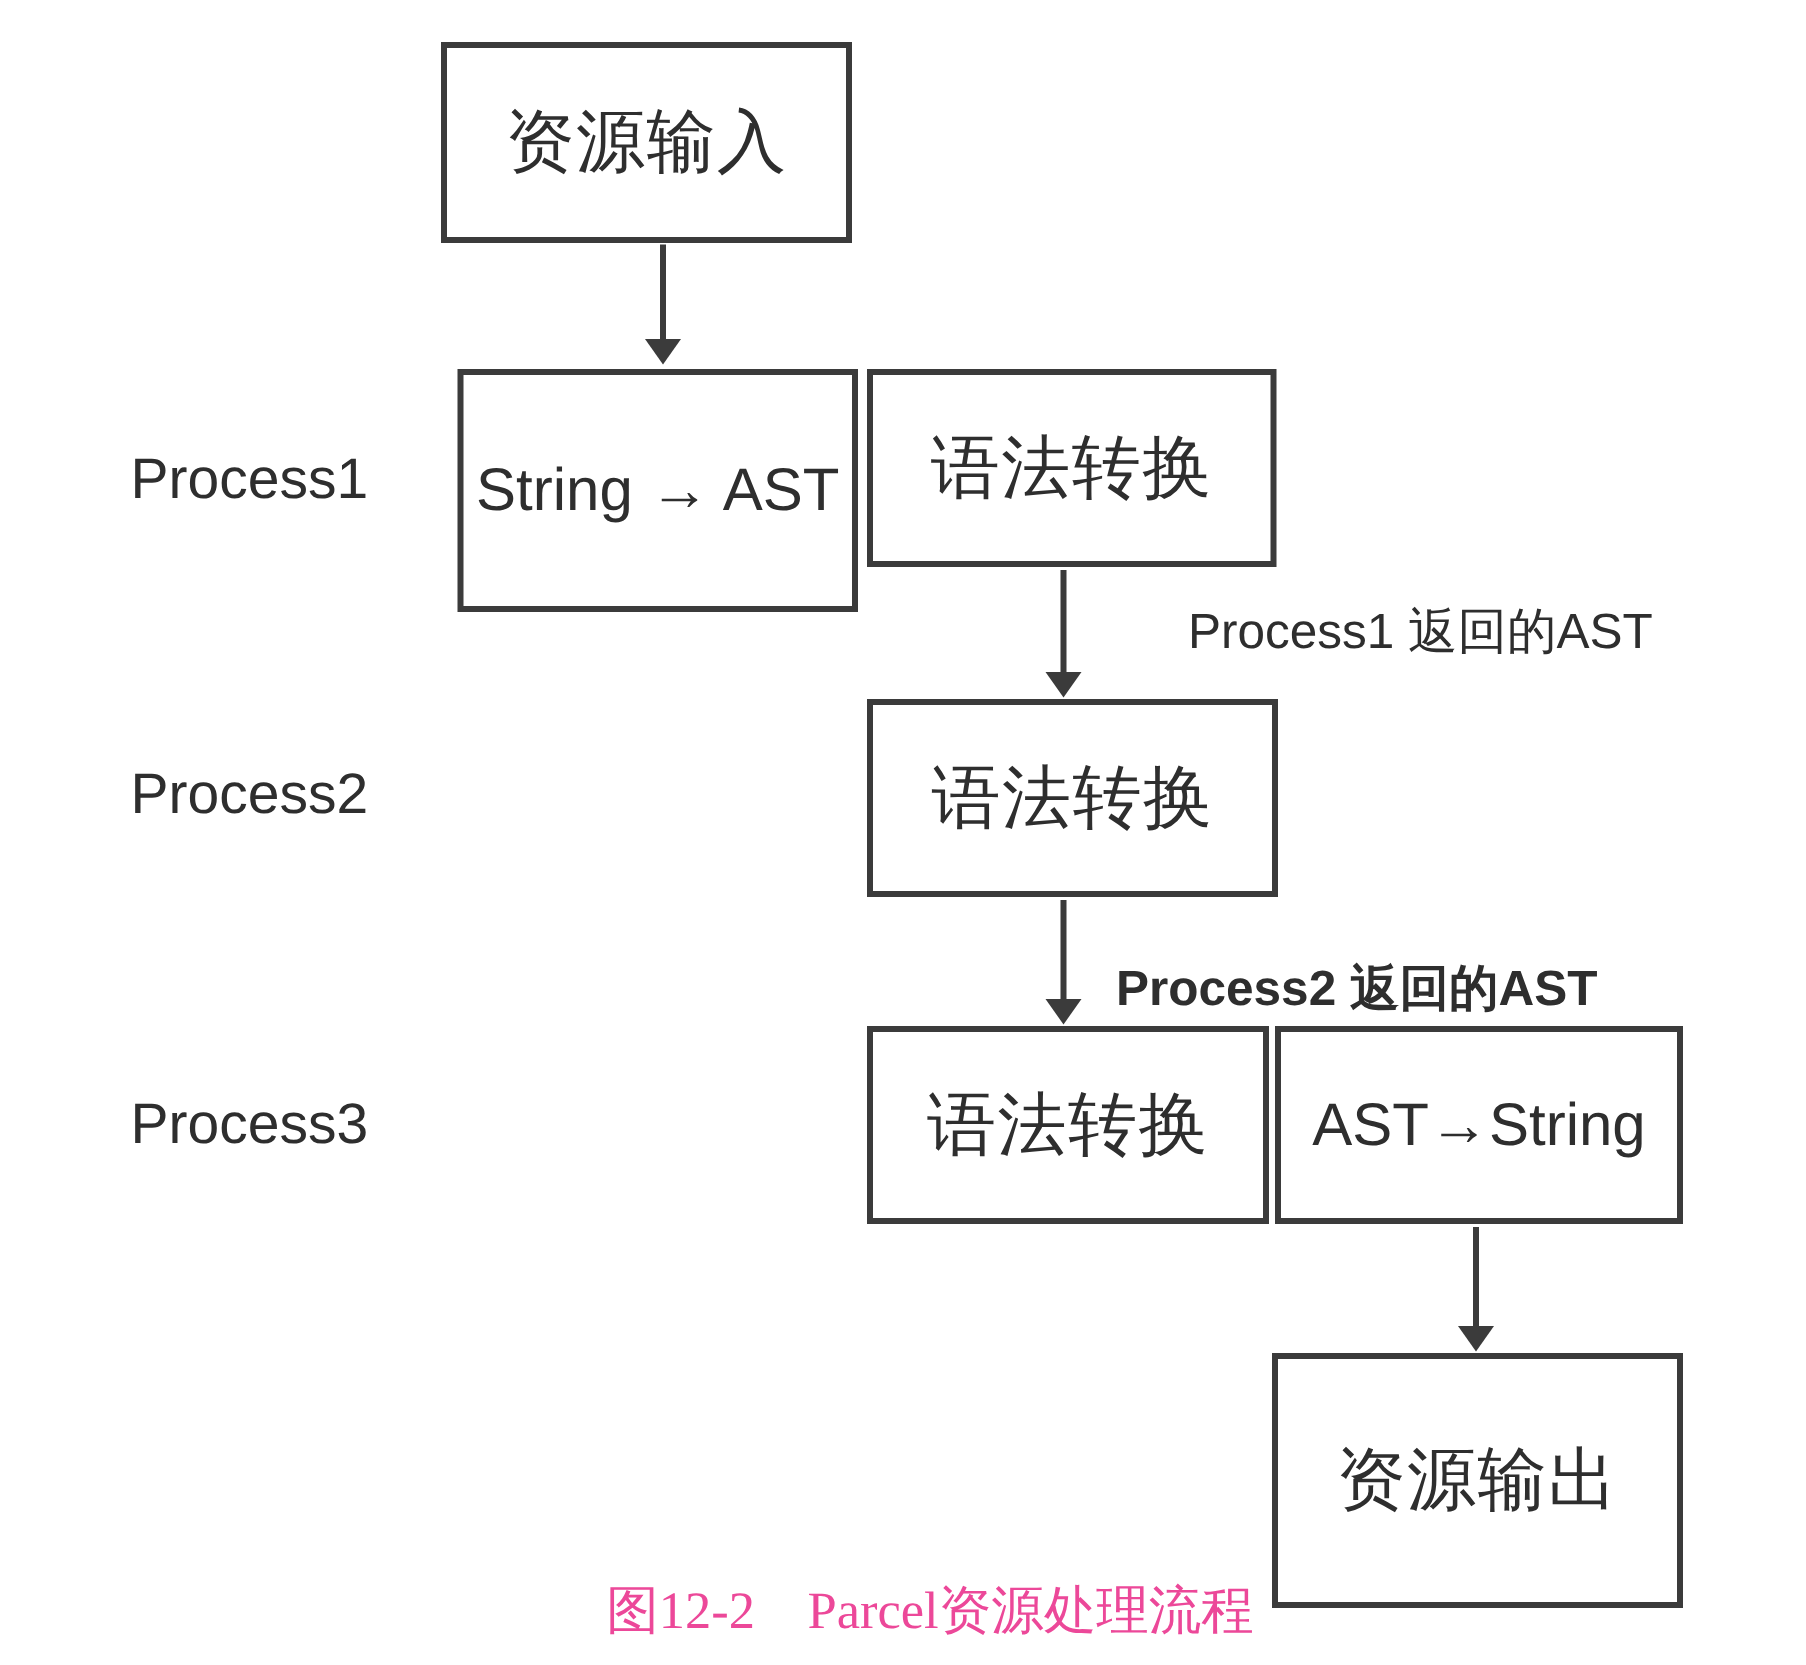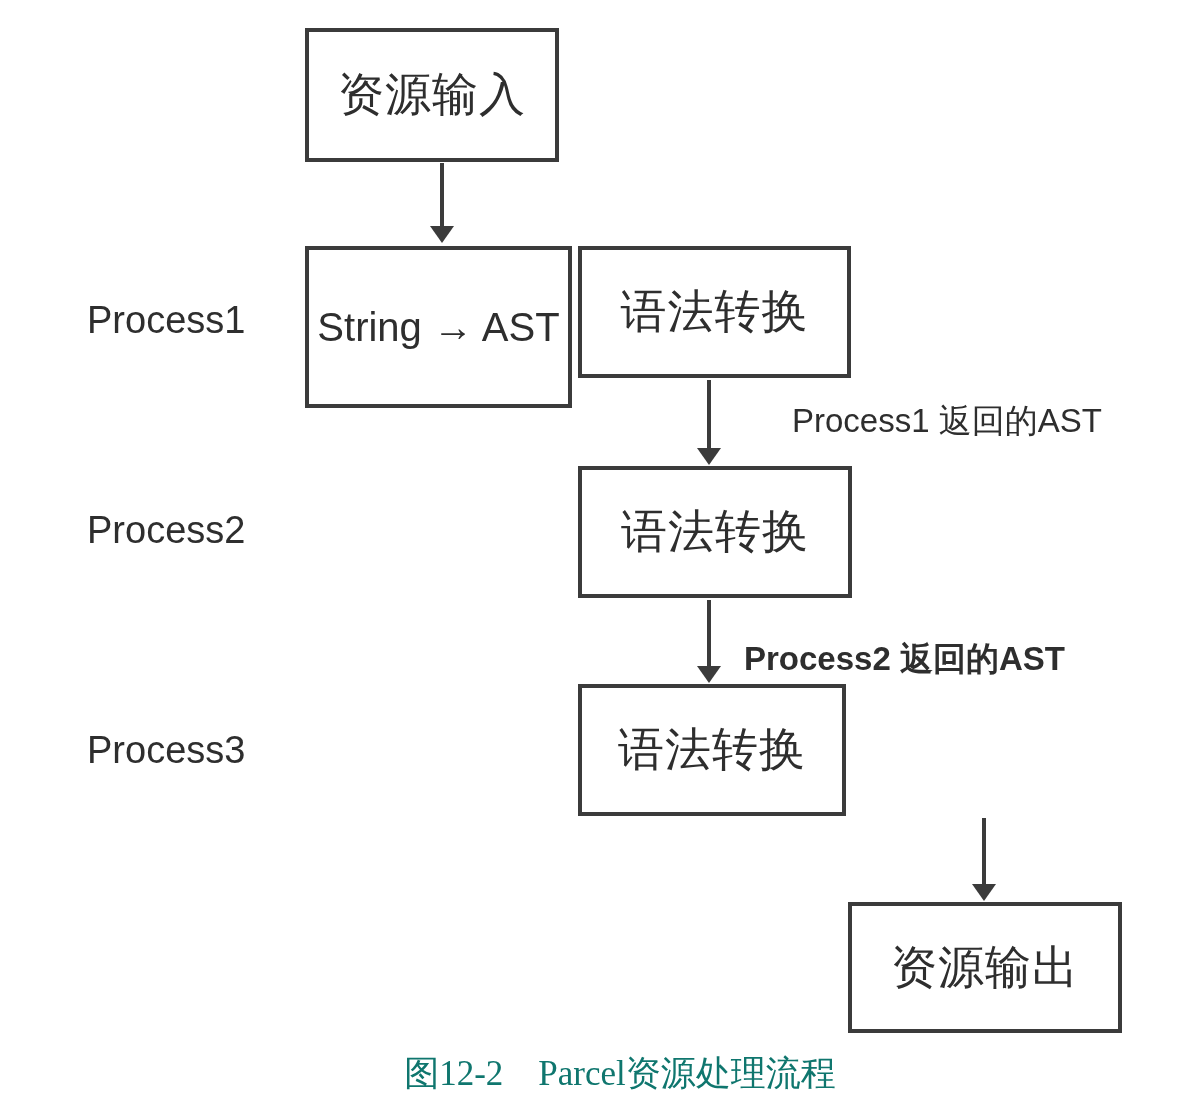--- a/index.html
+++ b/index.html
@@ -44,46 +44,46 @@
   }
   .arrow-head{
     position:absolute;bottom:0;left:50%;
     margin-left:-12px;
     width:0;height:0;
     border-left:12px solid transparent;
     border-right:12px solid transparent;
     border-top:17px solid var(--border);
   }
   
-  #node-input          {left:305px;top:28px; width:254px;height:134px;font-family:Liberation Mono, monospace;}
+  #node-input          {left:294px;top:28px; width:274px;height:134px;font-family:Liberation Mono, monospace;}
   #node-string-to-ast  {left:305px;top:246px;width:267px;height:162px;}
   #node-syntax-1       {left:578px;top:246px;width:273px;height:132px;}
   #node-syntax-2       {left:578px;top:466px;width:274px;height:132px;}
   #node-syntax-3       {left:578px;top:684px;width:268px;height:132px;}
   #node-ast-to-string  {left:850px;top:684px;width:272px;height:132px;}
-  #node-output         {left:848px;top:902px;width:274px;height:131px;}
+  #node-output         {left:848px;top:902px;width:274px;height:170px;}
   
   #arrow-1{left:430px;top:163px;height:80px;}
   #arrow-2{left:697px;top:380px;height:85px;}
   #arrow-3{left:697px;top:600px;height:83px;}
   #arrow-4{left:972px;top:818px;height:83px;}
   
   #row-label-1{top:286px;margin-top:14px;}
   #row-label-2{top:510px;}
   #row-label-3{top:730px;}
   
   #edge-label-1{top:401px;margin-left:48px;}
   #edge-label-2{top:639px;font-weight:bold;}
   .caption{
     position:absolute;left:0;right:0;top:1052px;
     padding-left:36px;
     text-align:center;
     font-family:"Liberation Serif","DejaVu Serif",serif;
     font-size:35px;line-height:44px;
-    color:#0f766e;
+    color:#ec4899;
     white-space:pre;
   }
 </style>
 </head>
 <body>
 
 <div class="canvas">
 
   <div class="box cjk-node" id="node-input">
     <span>资源输入</span>
@@ -116,20 +116,23 @@
   <div class="arrow" id="arrow-3">
     <div class="arrow-stem"></div>
     <div class="arrow-head"></div>
   </div>
   <div class="edge-label" id="edge-label-2">Process2 返回的AST</div>
 
   <div class="row-label" id="row-label-3">Process3</div>
   <div class="box cjk-node" id="node-syntax-3">
     <span>语法转换</span>
   </div>
+  <div class="box latin-node" id="node-ast-to-string">
+    <span>AST→String</span>
+  </div>
 
   <div class="arrow" id="arrow-4">
     <div class="arrow-stem"></div>
     <div class="arrow-head"></div>
   </div>
 
   <div class="box cjk-node" id="node-output">
     <span>资源输出</span>
   </div>
 

